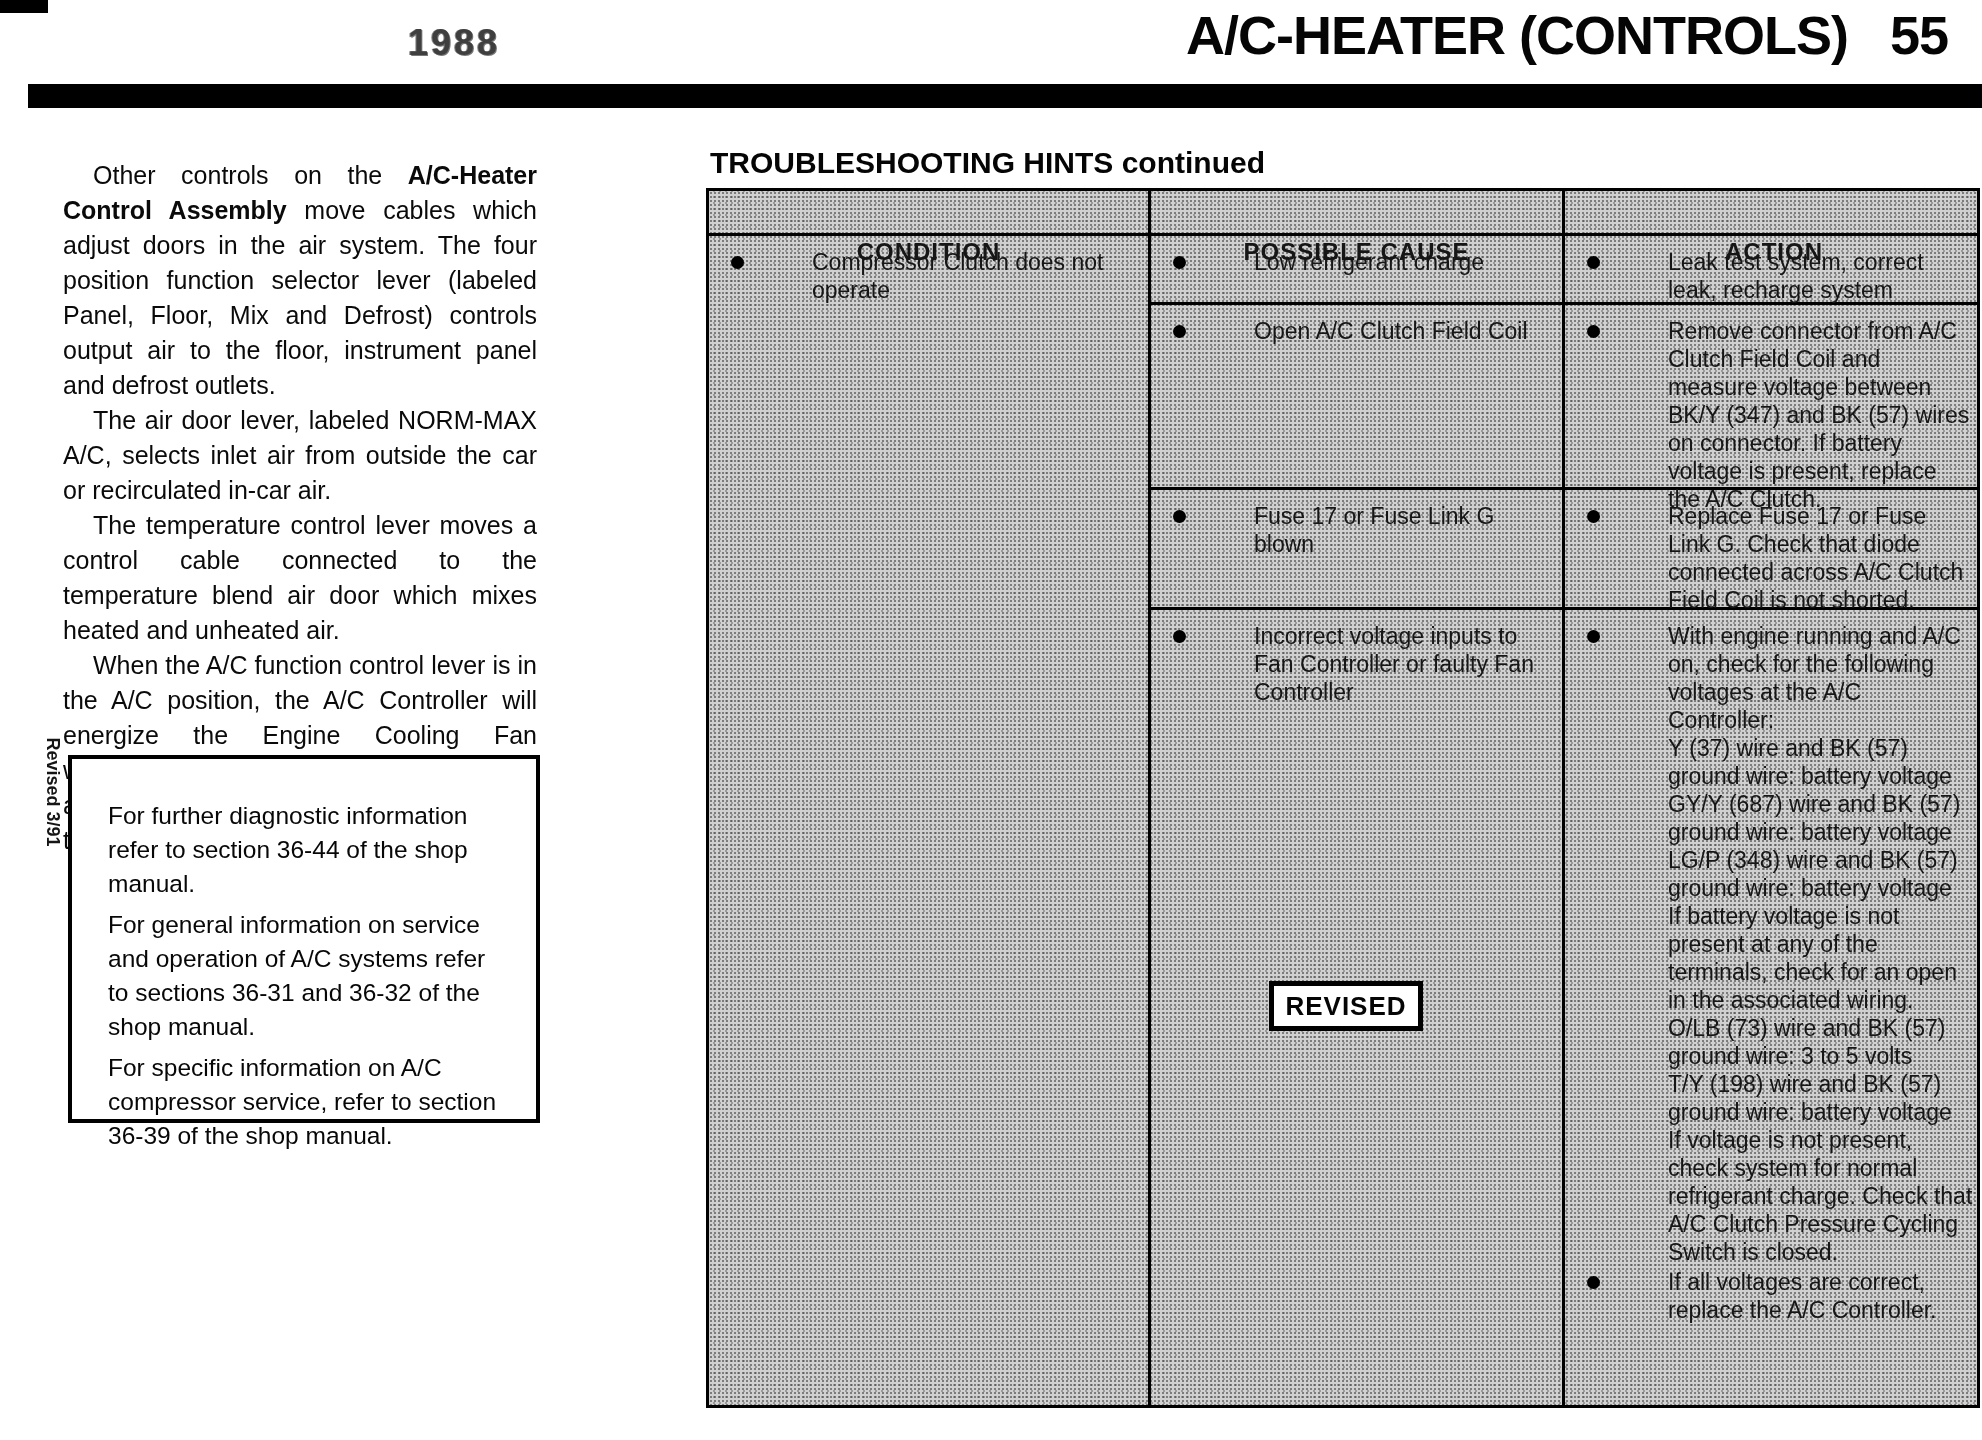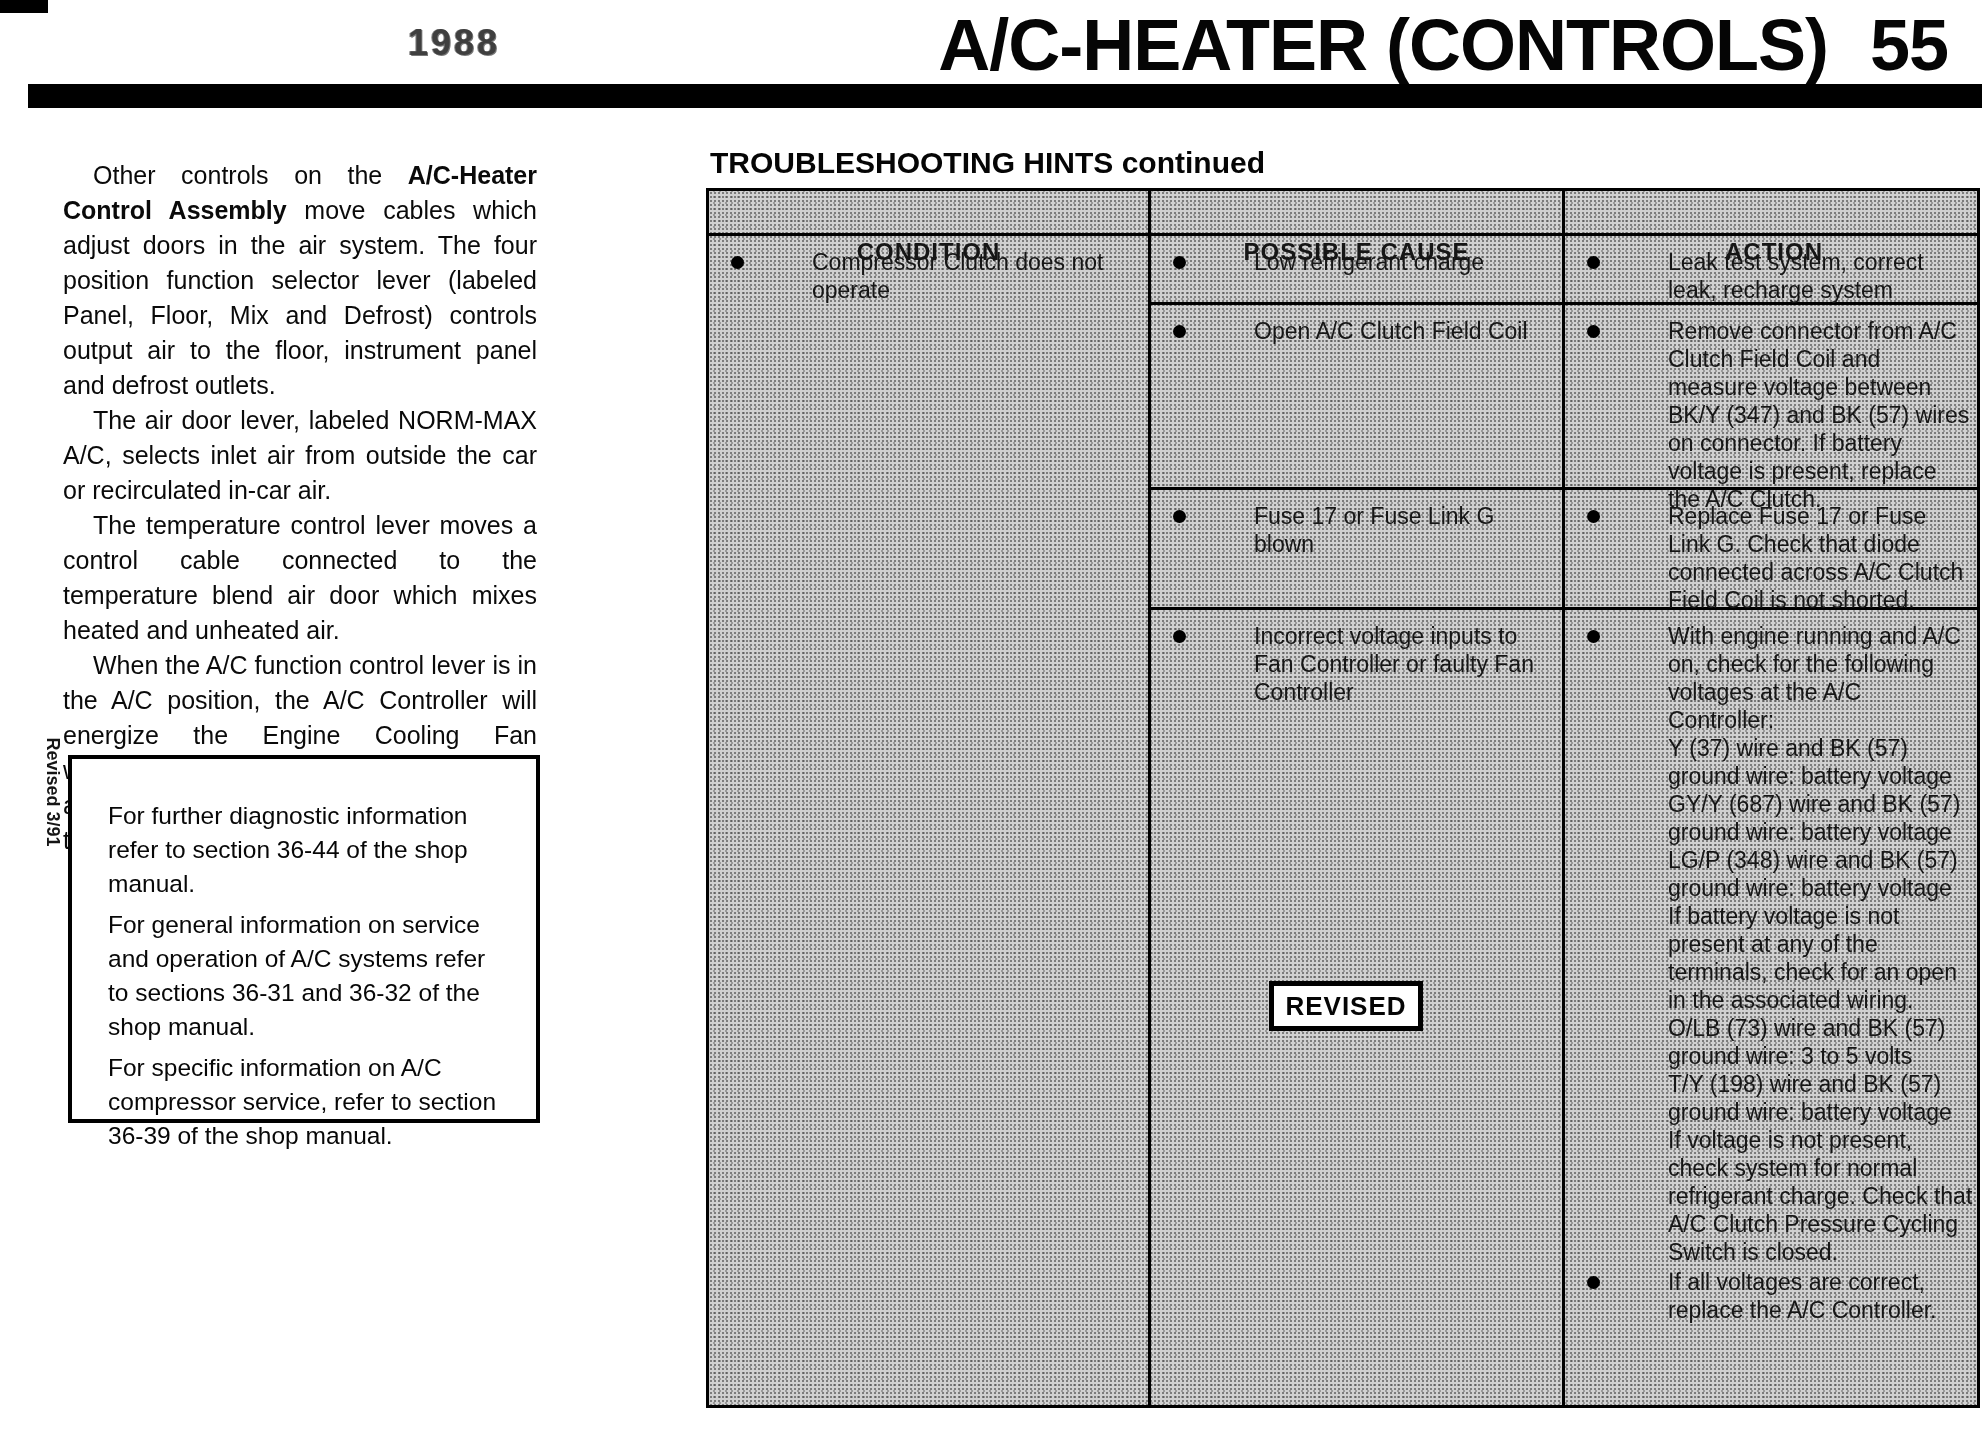--- a/index.html
+++ b/index.html
@@ -22,21 +22,21 @@
     background: #000;
   }
   .year-stamp {
     position: absolute; left: 408px; top: 22px;
     font-size: 36px; font-weight: bold; letter-spacing: 3px;
     color: #3f3f3f;
     text-shadow: 1px 1px 0 #777, -1px 0 0 #8a8a8a;
   }
   .page-title {
     position: absolute; right: 34px; top: 4px;
-    font-size: 72px; font-weight: bold; letter-spacing: -1px;
+    font-size: 54px; font-weight: bold; letter-spacing: -1px;
     white-space: nowrap; color: #050505;
   }
   .page-title .pagenum { margin-left: 42px; }
   .header-bar {
     position: absolute; left: 28px; top: 84px; right: 0; height: 24px;
     background: #000;
   }
 
   
   .left-col {

